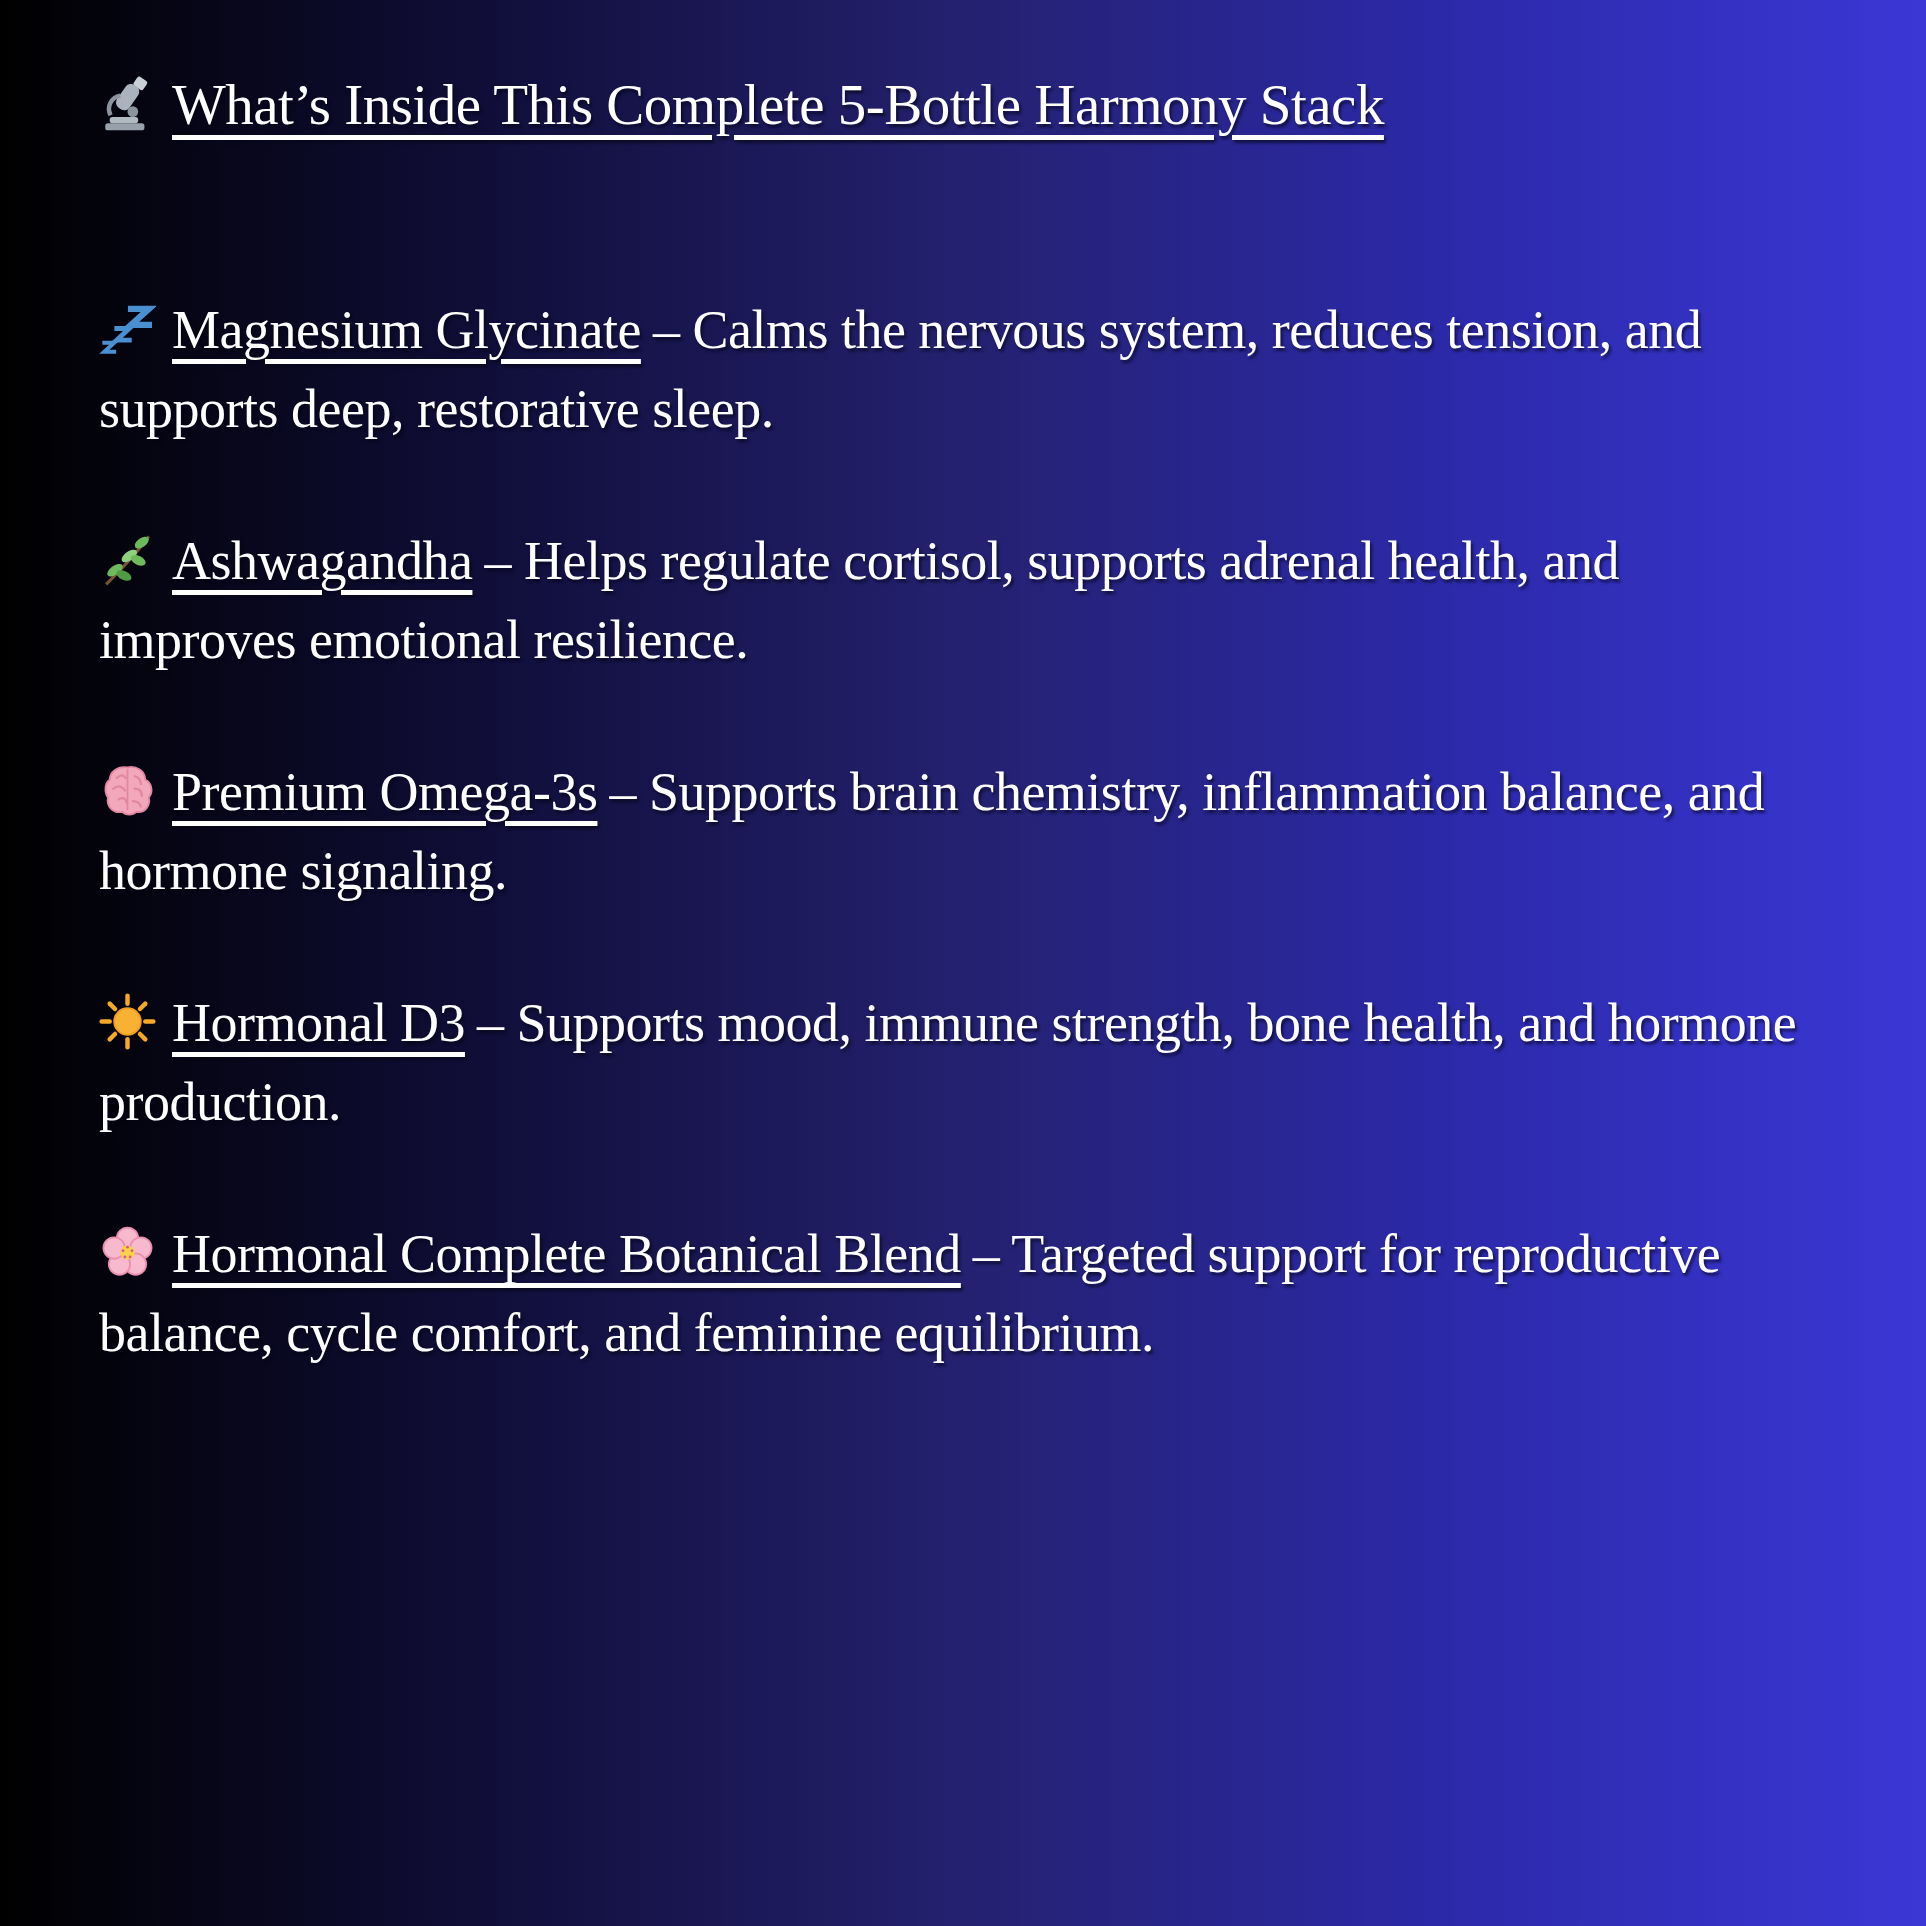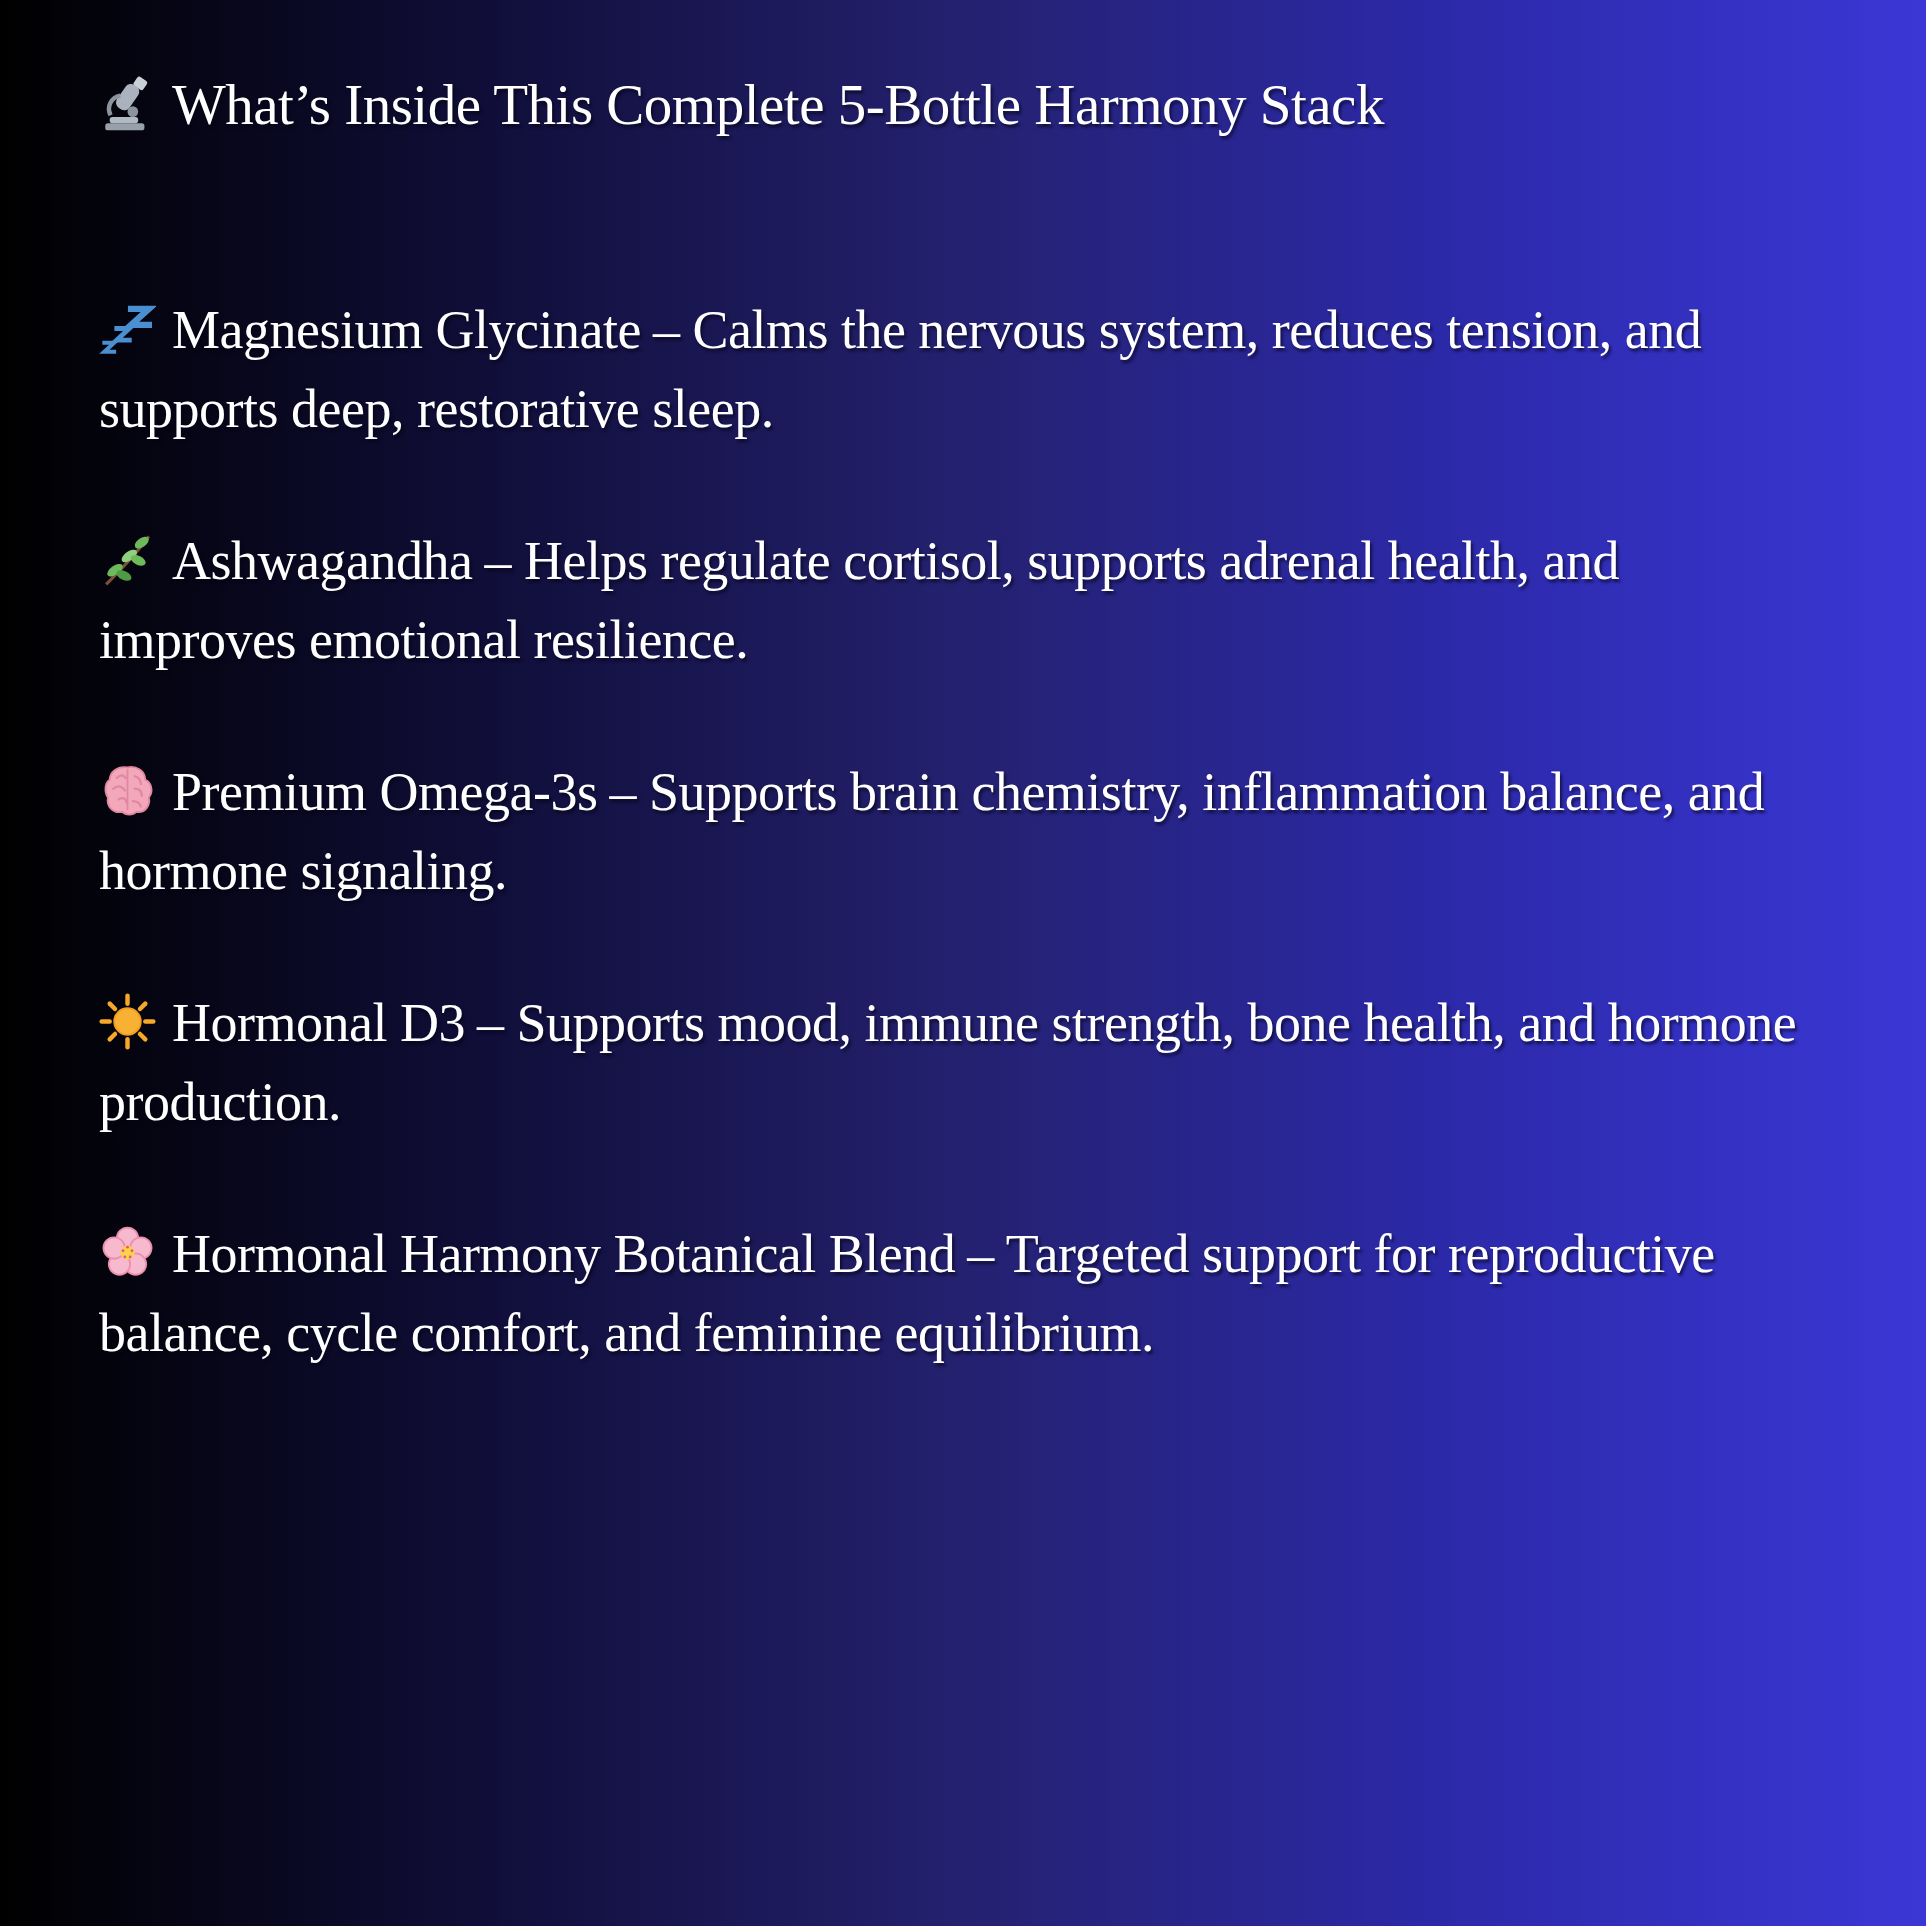--- a/index.html
+++ b/index.html
@@ -32,20 +32,21 @@
   }
   .para {
     font-size: 54px;
     line-height: 79px;
     letter-spacing: -0.5px;
     margin: 0 0 73px 0;
     text-shadow: 2px 3px 3px rgba(4,4,22,0.65);
   }
   .para.bold { font-weight: bold; }
   .u {
+    text-decoration: underline;
     text-decoration-thickness: 4.5px;
     text-underline-offset: 11px;
   }
   .desc { margin-left: 12px; }
   .emoji {
     display: inline-block;
     width: 57px;
     height: 57px;
     margin-right: 16px;
     vertical-align: -9px;
@@ -133,18 +134,18 @@
         </g>
         <circle cx="32" cy="32" r="8" fill="#f9d449"></circle>
         <g fill="#e6578a">
           <circle cx="32" cy="26" r="1.6"></circle>
             <circle cx="37" cy="30" r="1.6"></circle>
           <circle cx="35" cy="37" r="1.6"></circle>
             <circle cx="29" cy="37" r="1.6"></circle>
           <circle cx="27" cy="30" r="1.6"></circle>
         </g>
       </svg>
-    </span><span class="u">Hormonal Harmony Botanical Blend</span><span class="desc">– Targeted support for reproductive balance, cycle comfort, and feminine equilibrium.</span>
+    </span><span class="u">Hormonal Complete Botanical Blend</span><span class="desc">– Targeted support for reproductive balance, cycle comfort, and feminine equilibrium.</span>
   </p>
 
 
 </div>
 
 
 </body></html>

